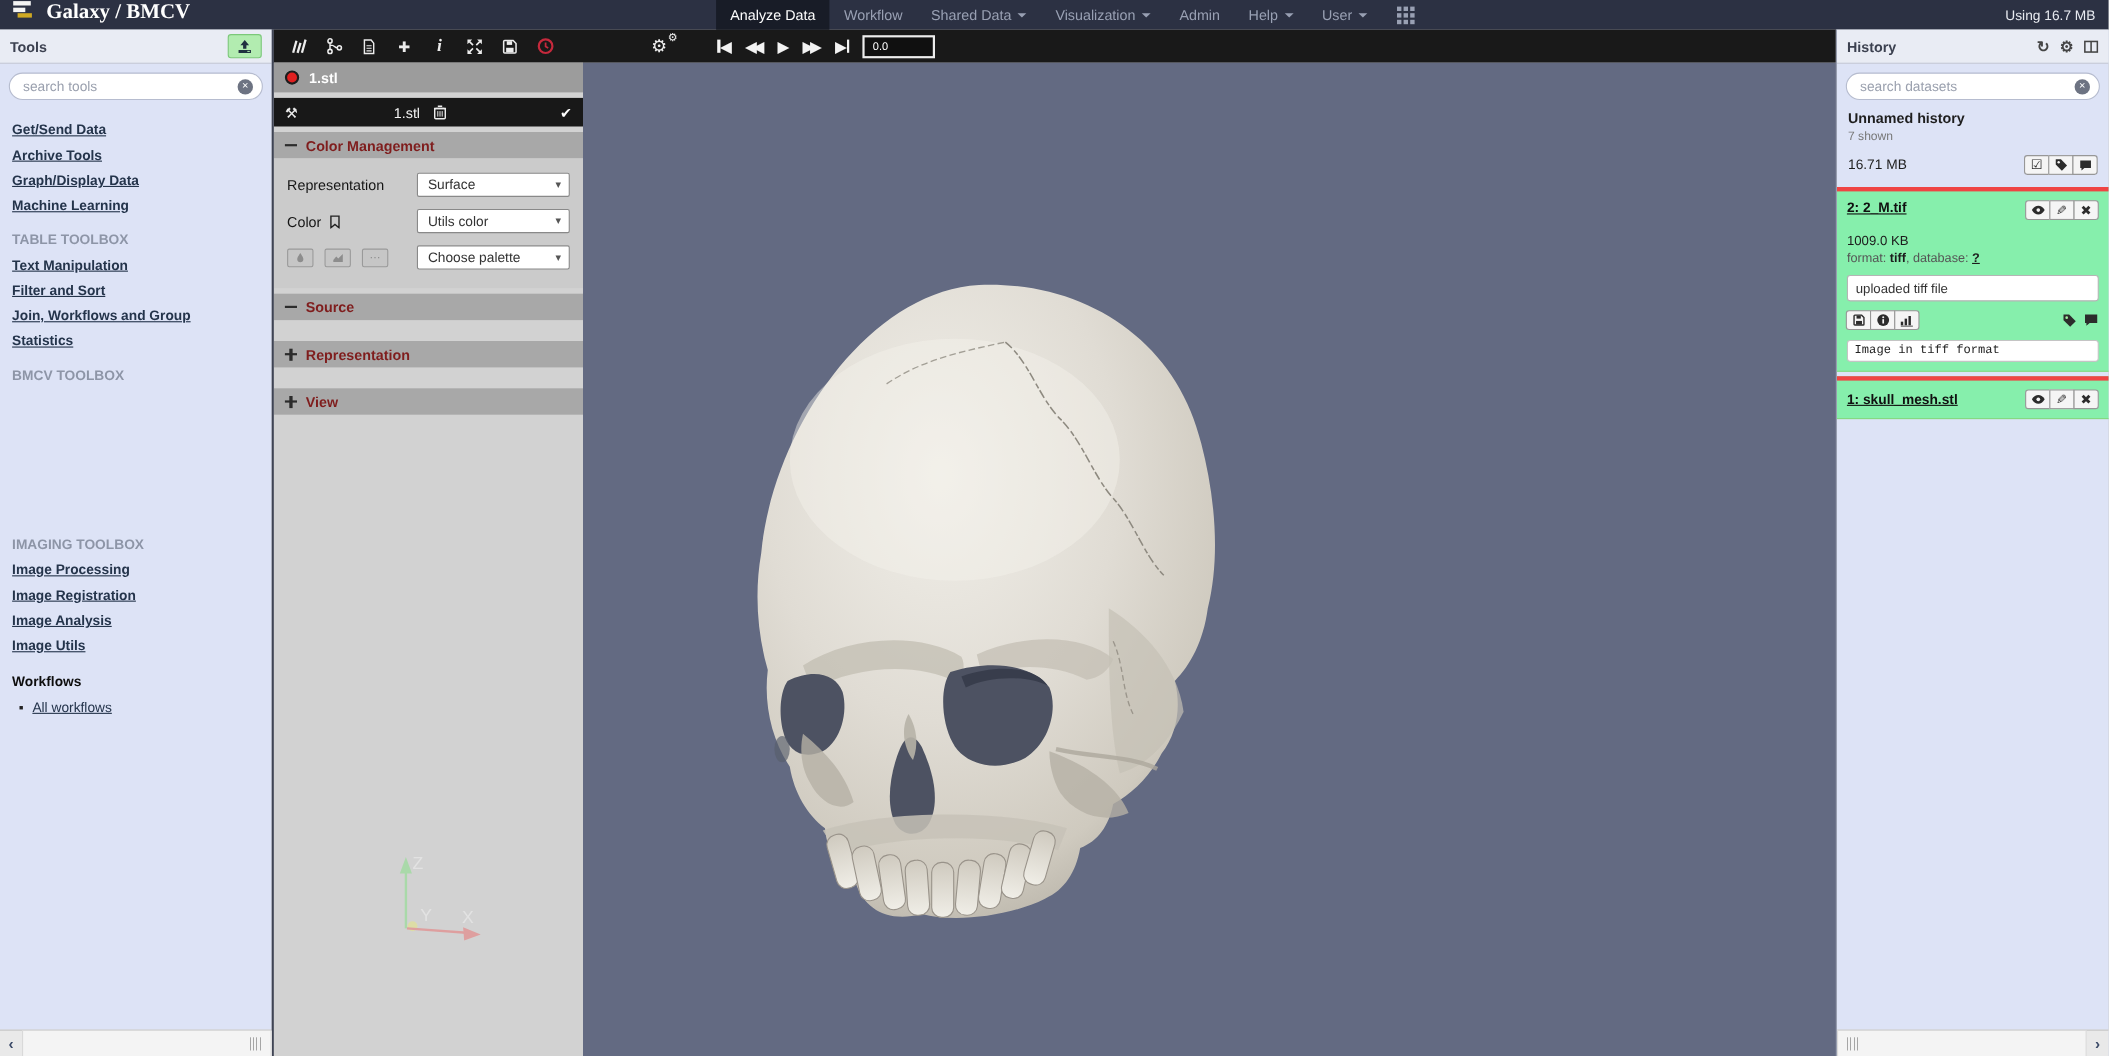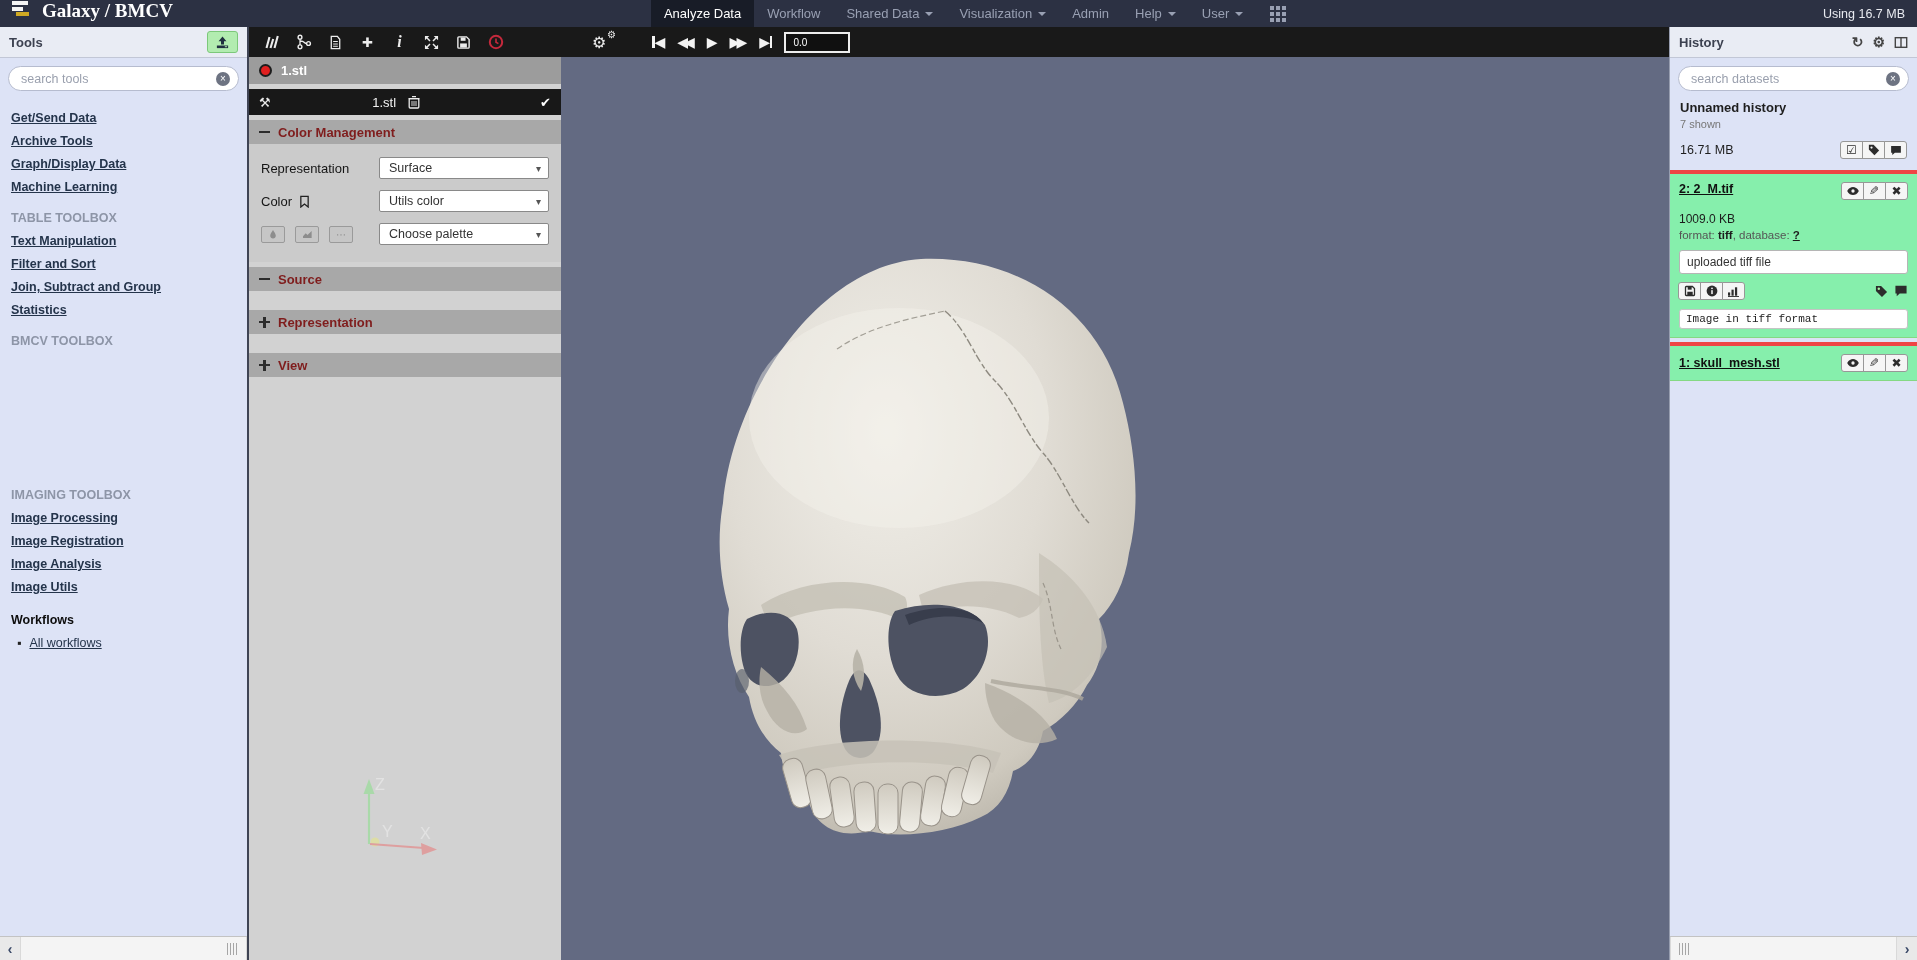--- a/index.html
+++ b/index.html
@@ -65,21 +65,21 @@
   .pb { display:flex; align-items:center; cursor:pointer; }
   .pb .bar { width:2.5px; height:12px; background:#f3f3f3; }
   .pb .tri { font-size:14px; line-height:1; }
   .pb.rew .tri, .pb.ffwd .tri { letter-spacing:-4px; margin-right:4px; }
   .time-input { margin-left:12px; width:66px; height:21px; background:#101010; border:2px solid #ededed; color:#fff;
                 font-size:10px; padding:0 7px; font-family:"Liberation Sans",sans-serif; }
 
   .center-body { flex:1; display:flex; min-height:0; }
 
   
-  .mid { width:312px; background:#d2d2d2; position:relative; overflow:hidden; flex:0 0 auto; }
+  .mid { width:281px; background:#d2d2d2; position:relative; overflow:hidden; flex:0 0 auto; }
   .stl-tab { height:27px; background:#9c9c9c; display:flex; align-items:center; gap:9px; padding:0 10px; margin-bottom:5px; }
   .reddot { width:13px; height:13px; border-radius:50%; background:#e01f1f; border:2px solid #1c1c1c; }
   .stl-tab .lbl { color:#fff; font-weight:bold; font-size:13px; }
   .sel-row { height:26px; background:#181818; display:flex; align-items:center; padding:0 10px; margin-bottom:5px; color:#fff; }
   .sel-row .sp1 { flex:1.1; } .sel-row .sp2 { flex:1.3; }
   .sel-row .lbl { font-size:13px; color:#f2f2f2; }
   .sel-row .glyph-tools { font-size:13px; color:#ececec; }
   .sel-row .glyph-check { font-size:13px; color:#fff; }
   .trash { margin-left:12px; cursor:pointer; display:flex; }
   .sec-head { height:24px; background:#a8a8a8; display:flex; align-items:center; padding:0 10px; margin-top:5px;
@@ -202,21 +202,21 @@
         <span class="clear-btn">×</span>
       </div>
       <div class="toolslist">
         <a class="tlink">Get/Send Data</a>
         <a class="tlink">Archive Tools</a>
         <a class="tlink">Graph/Display Data</a>
         <a class="tlink">Machine Learning</a>
         <div class="theading">TABLE TOOLBOX</div>
         <a class="tlink">Text Manipulation</a>
         <a class="tlink">Filter and Sort</a>
-        <a class="tlink">Join, Subtract and Group</a>
+        <a class="tlink">Join, Workflows and Group</a>
         <a class="tlink">Statistics</a>
         <div class="theading">BMCV TOOLBOX</div>
         <div class="spacer-bmcv"></div>
         <div class="theading">IMAGING TOOLBOX</div>
         <a class="tlink">Image Processing</a>
         <a class="tlink">Image Registration</a>
         <a class="tlink">Image Analysis</a>
         <a class="tlink">Image Utils</a>
         <div class="wf-title">Workflows</div>
         <a class="wf-link">All workflows</a>

